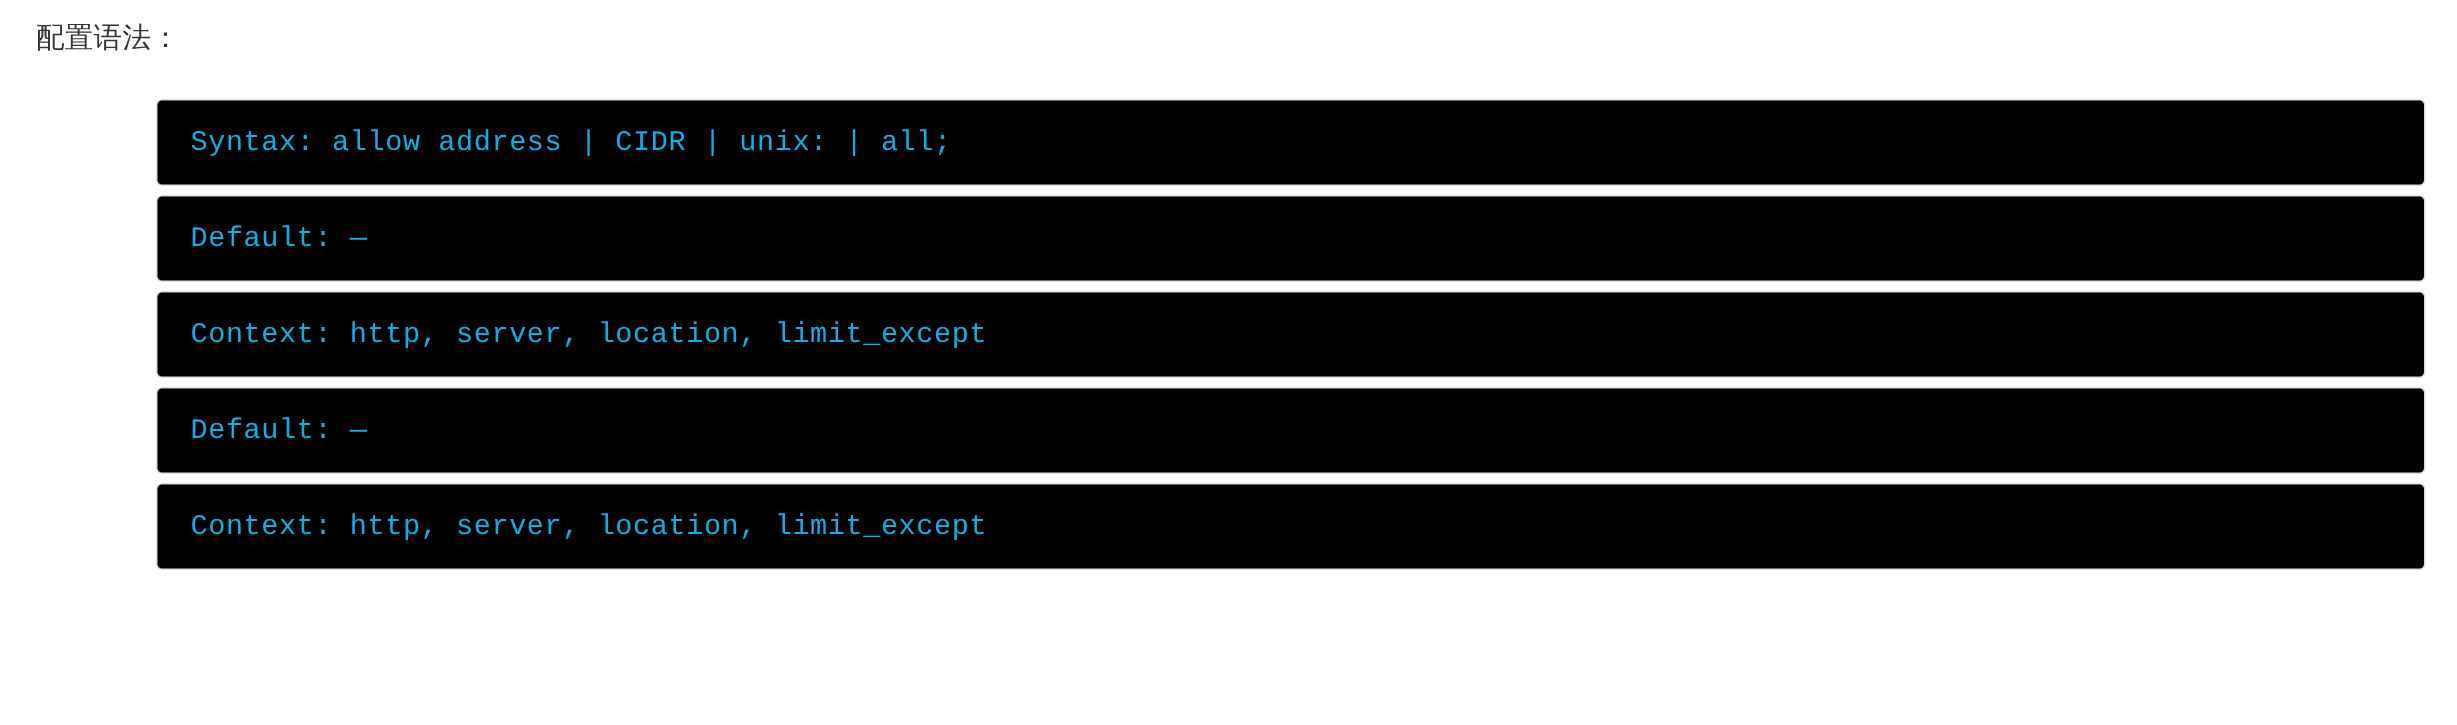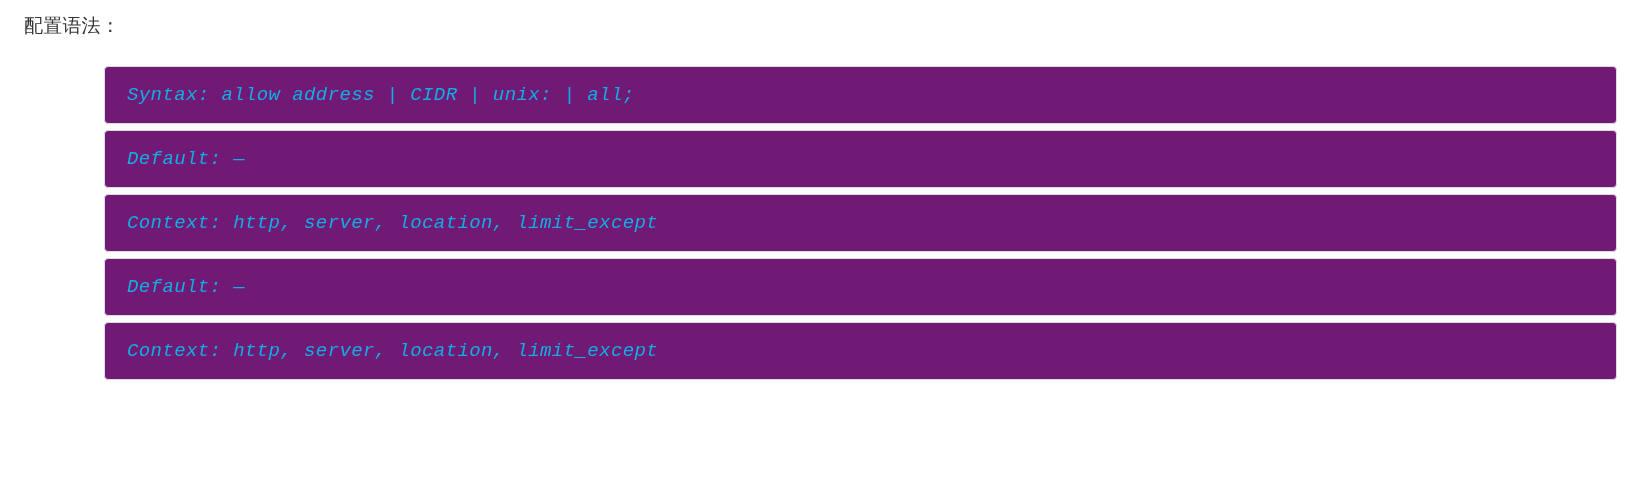--- a/index.html
+++ b/index.html
@@ -33,27 +33,26 @@
   .code-block-list {
     position: absolute;
     left: 104px;
     top: 66px;
     width: 1513px;
   }
   .code-block {
     box-sizing: border-box;
     width: 1513px;
     height: 58px;
-    background: #701a75;
+    background: #000000;
     border: 1px solid #dddddd;
     border-radius: 4px;
     margin-bottom: 6px;
     overflow: hidden;
     position: relative;
-    font-style: italic;
   }
   .code-line {
     position: absolute;
     left: 22px;
     top: 0;
     height: 56px;
     line-height: 56px;
     font-family: "Liberation Mono", "DejaVu Sans Mono", monospace;
     font-size: 19px;
     color: #10aee4;

